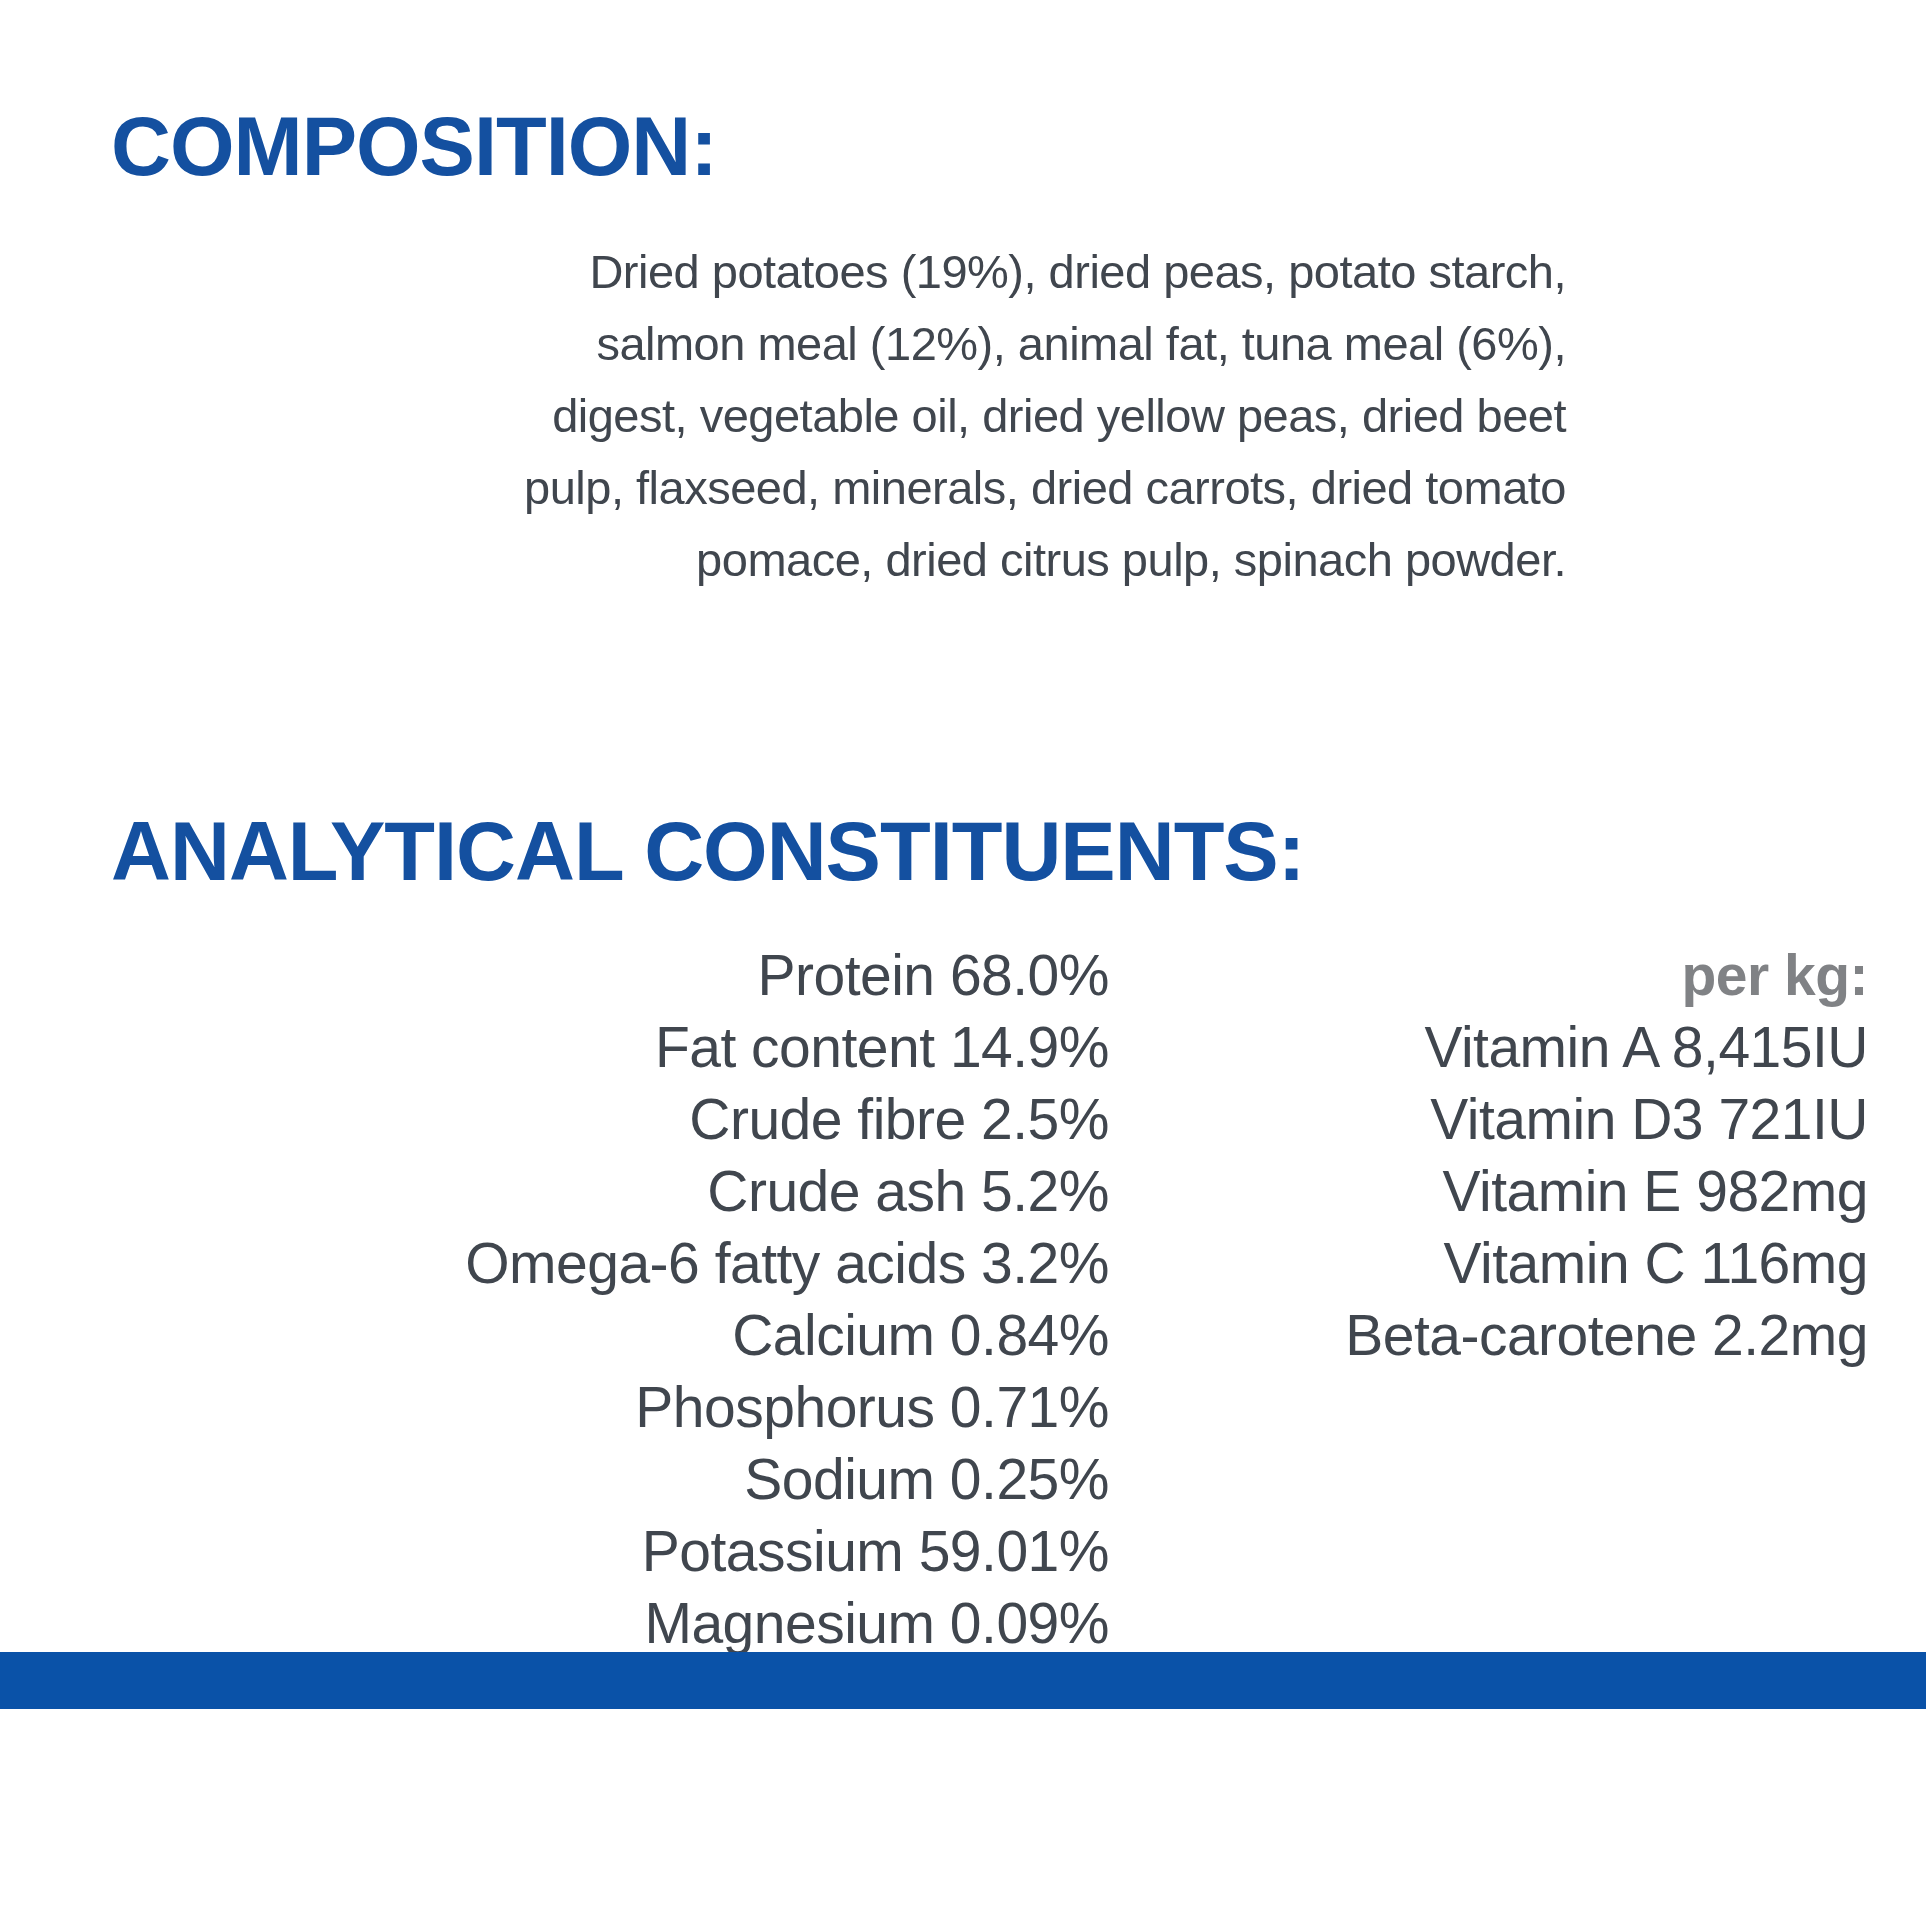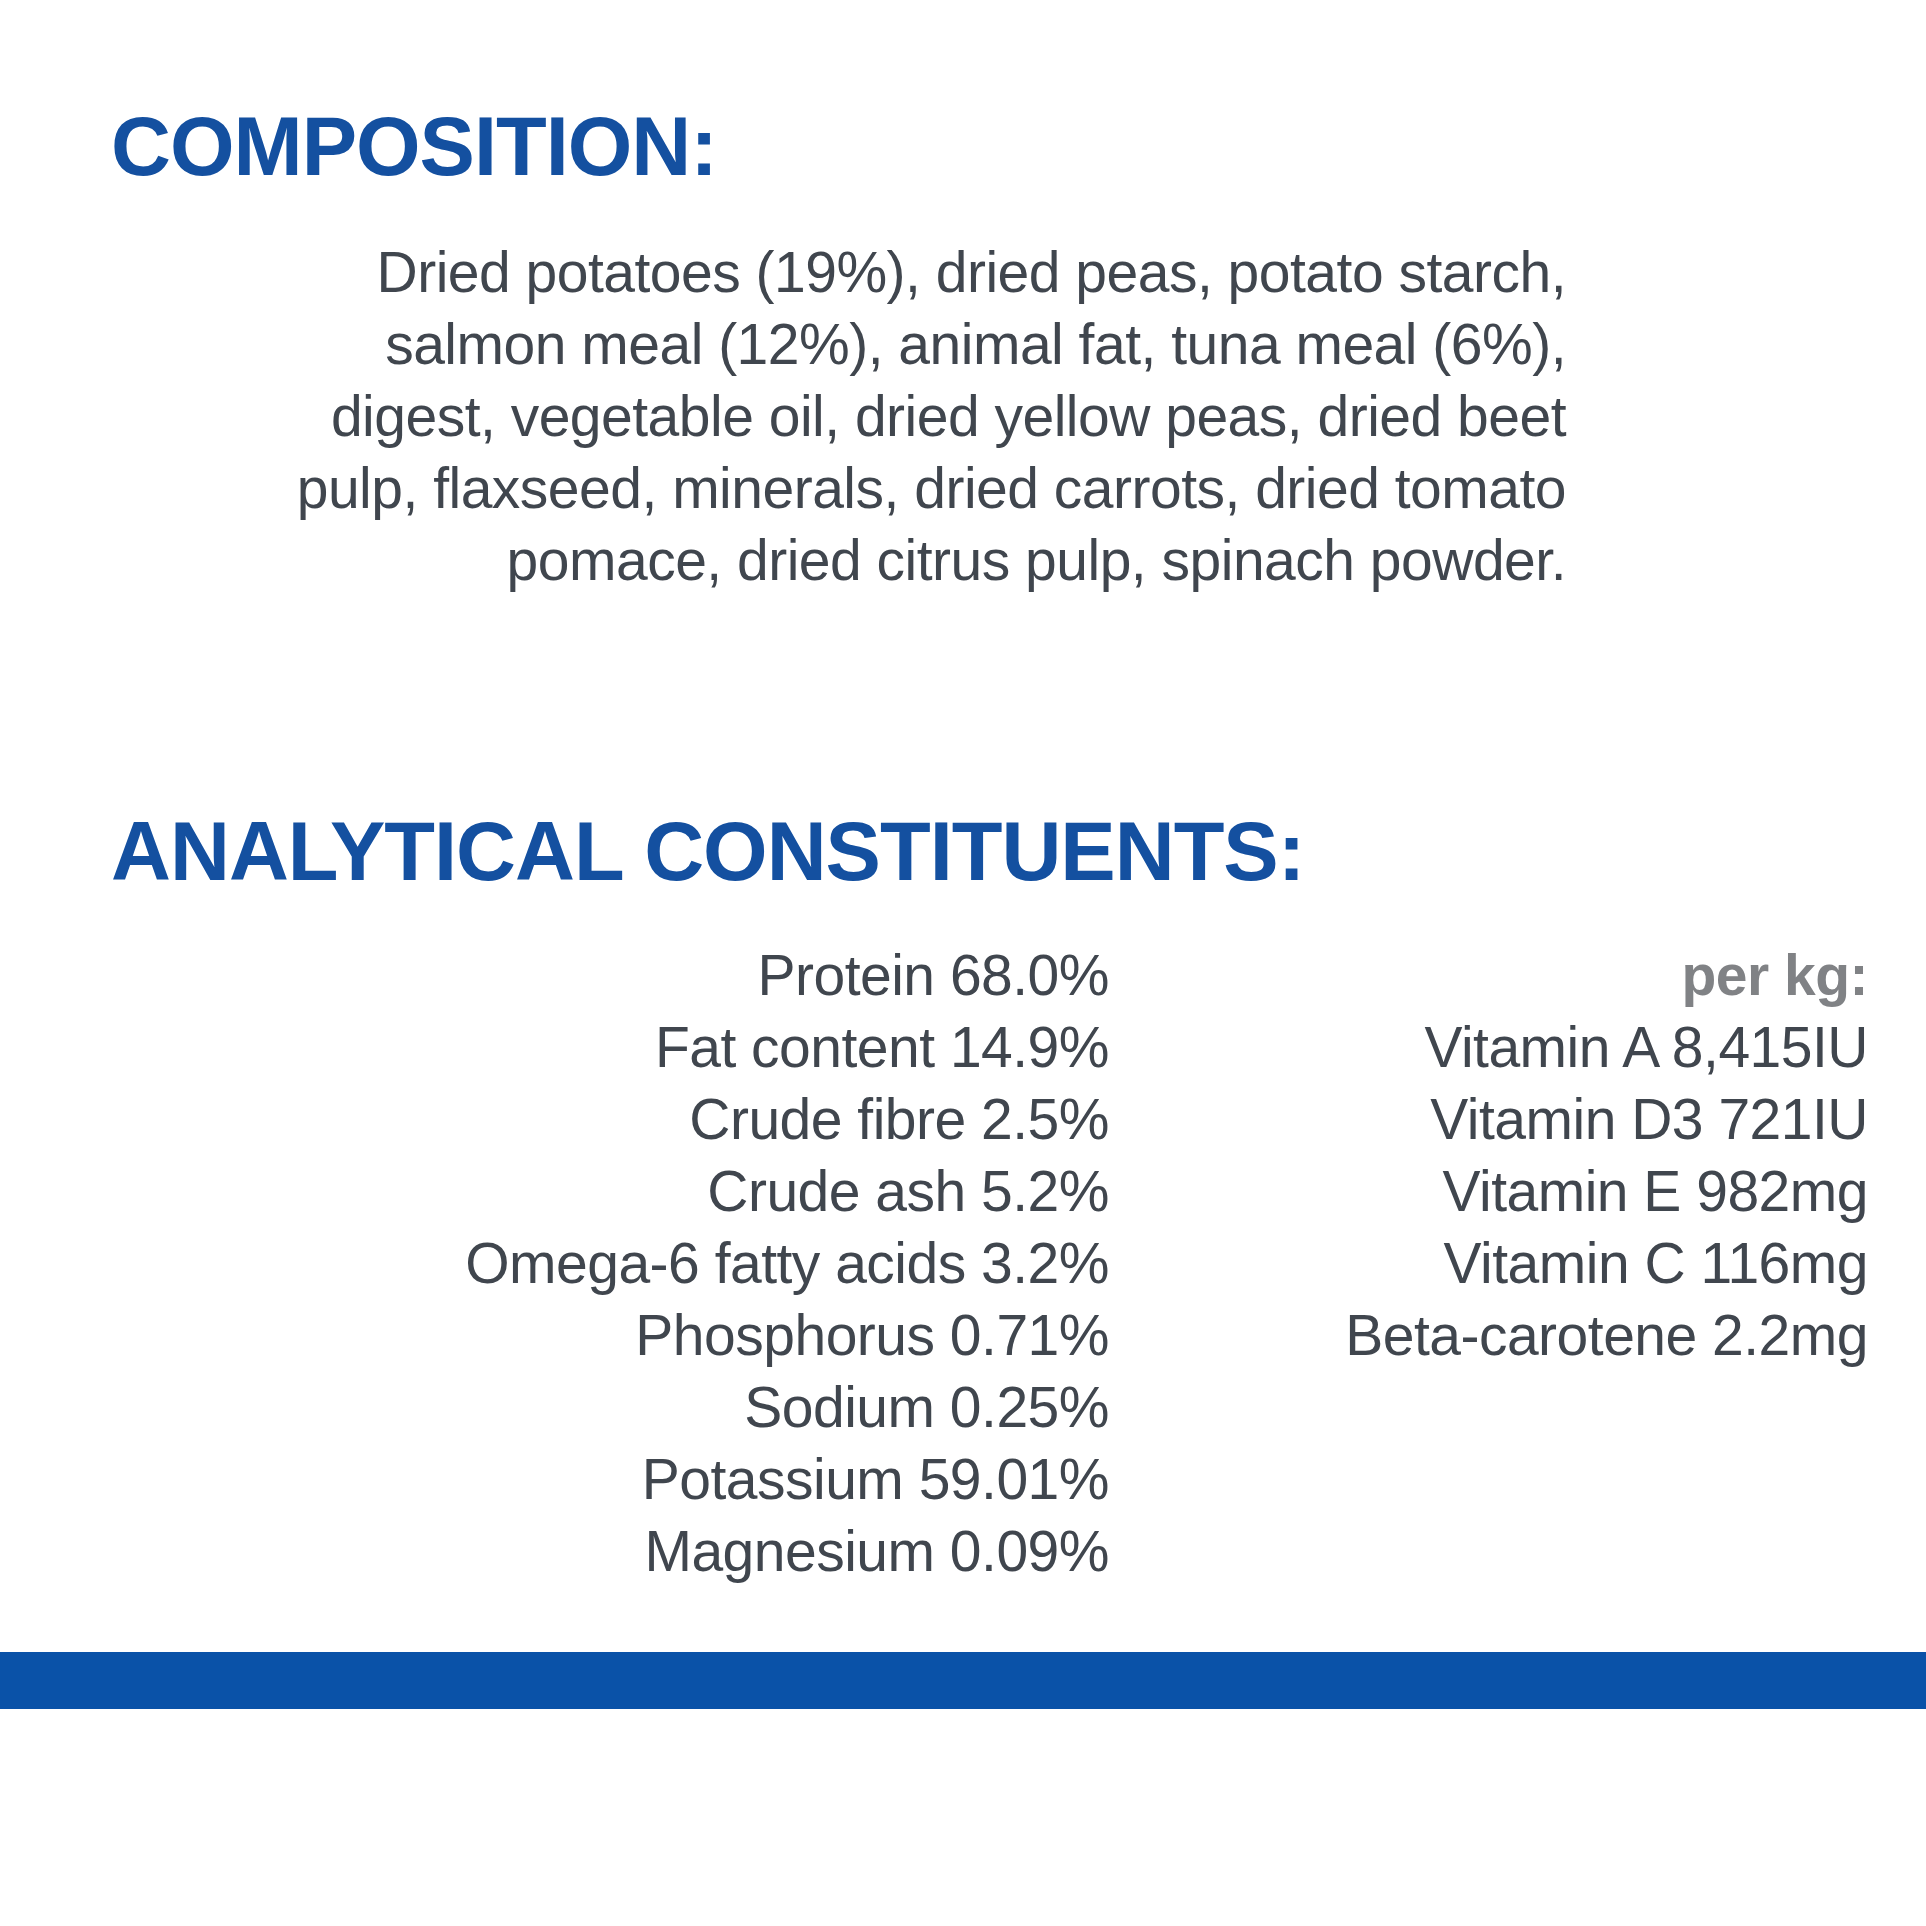--- a/index.html
+++ b/index.html
@@ -27,21 +27,21 @@
     white-space: nowrap;
   }
   #composition-heading { top: 99px; }
   #analytical-heading  { top: 804px; }
   .body-text {
     position: absolute;
     left: 111px;
     top: 236px;
     width: 1455px;
     margin: 0;
-    font-size: 57px;
+    font-size: 47px;
     line-height: 72px;
     letter-spacing: -0.5px;
     color: #40464e;
     white-space: pre-line;
   }
   .columns {
     position: absolute;
     left: 111px;
     top: 939px;
     right: 59px;
@@ -86,20 +86,21 @@
 
   <h1 class="section-heading" id="analytical-heading">ANALYTICAL CONSTITUENTS:</h1>
 
   <div class="columns">
     <div class="col-left">
         <div class="list-item">Protein 68.0%</div>
         <div class="list-item">Fat content 14.9%</div>
         <div class="list-item">Crude fibre 2.5%</div>
         <div class="list-item">Crude ash 5.2%</div>
         <div class="list-item">Omega-6 fatty acids 3.2%</div>
+        <div class="list-item">Calcium 0.84%</div>
         <div class="list-item">Phosphorus 0.71%</div>
         <div class="list-item">Sodium 0.25%</div>
         <div class="list-item">Potassium 59.01%</div>
         <div class="list-item">Magnesium 0.09%</div>
       </div>
     <div class="col-right">
       <div class="per-kg-label">per kg:</div>
       <div>
           <div class="list-item">Vitamin A 8,415IU</div>
           <div class="list-item">Vitamin D3 721IU</div>

